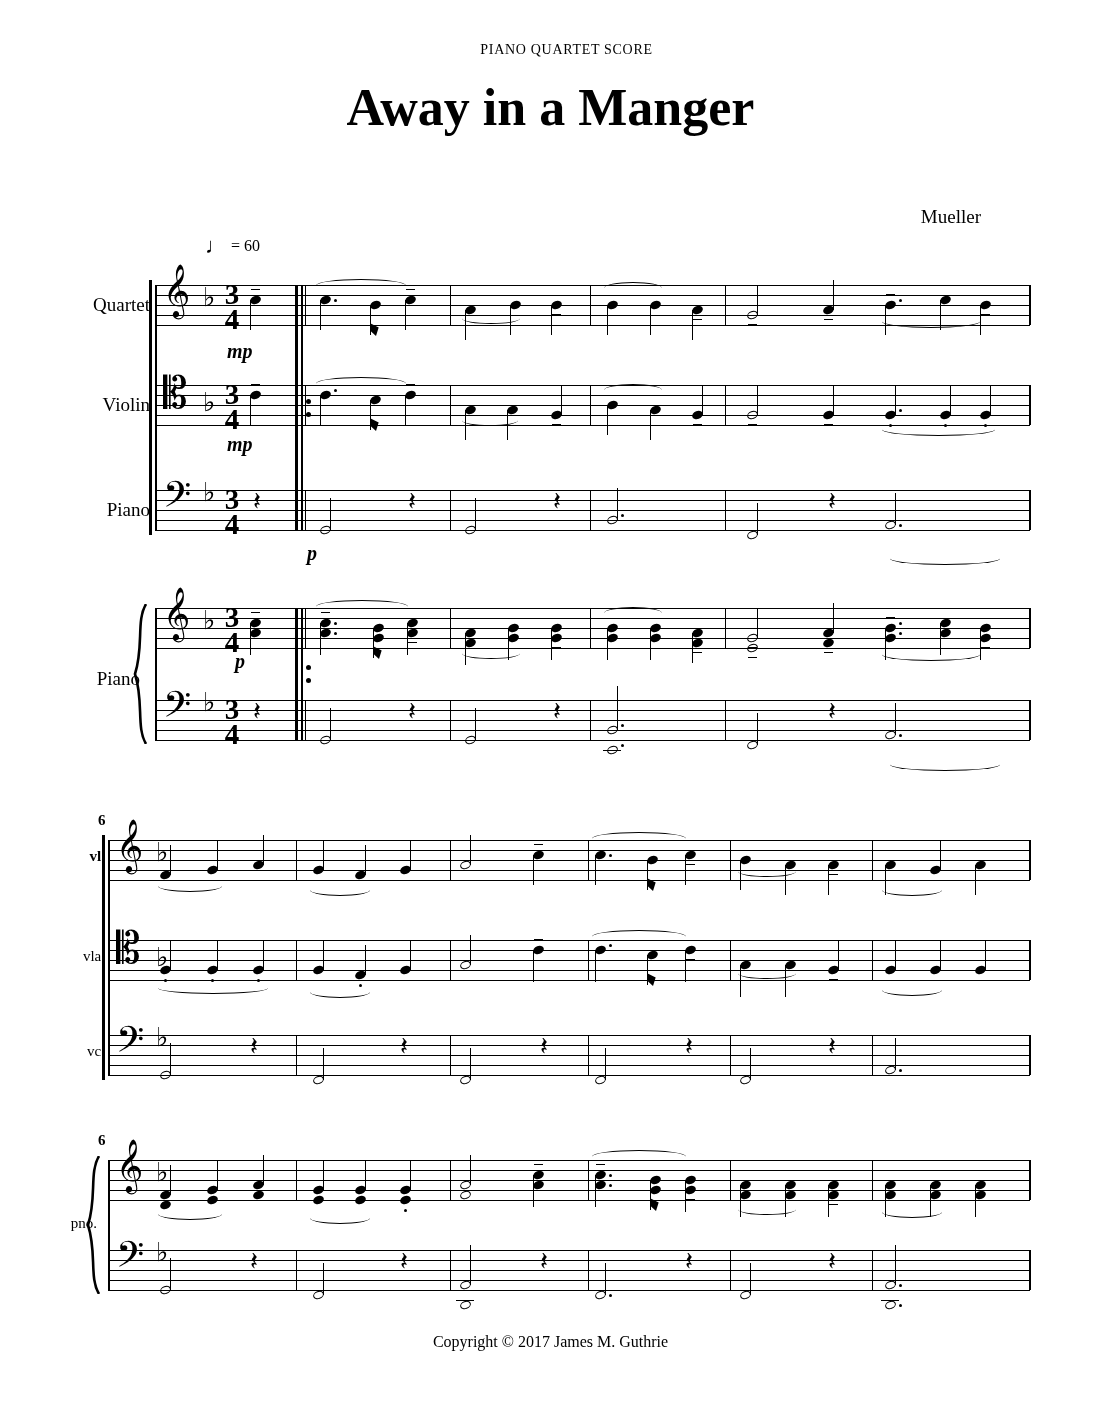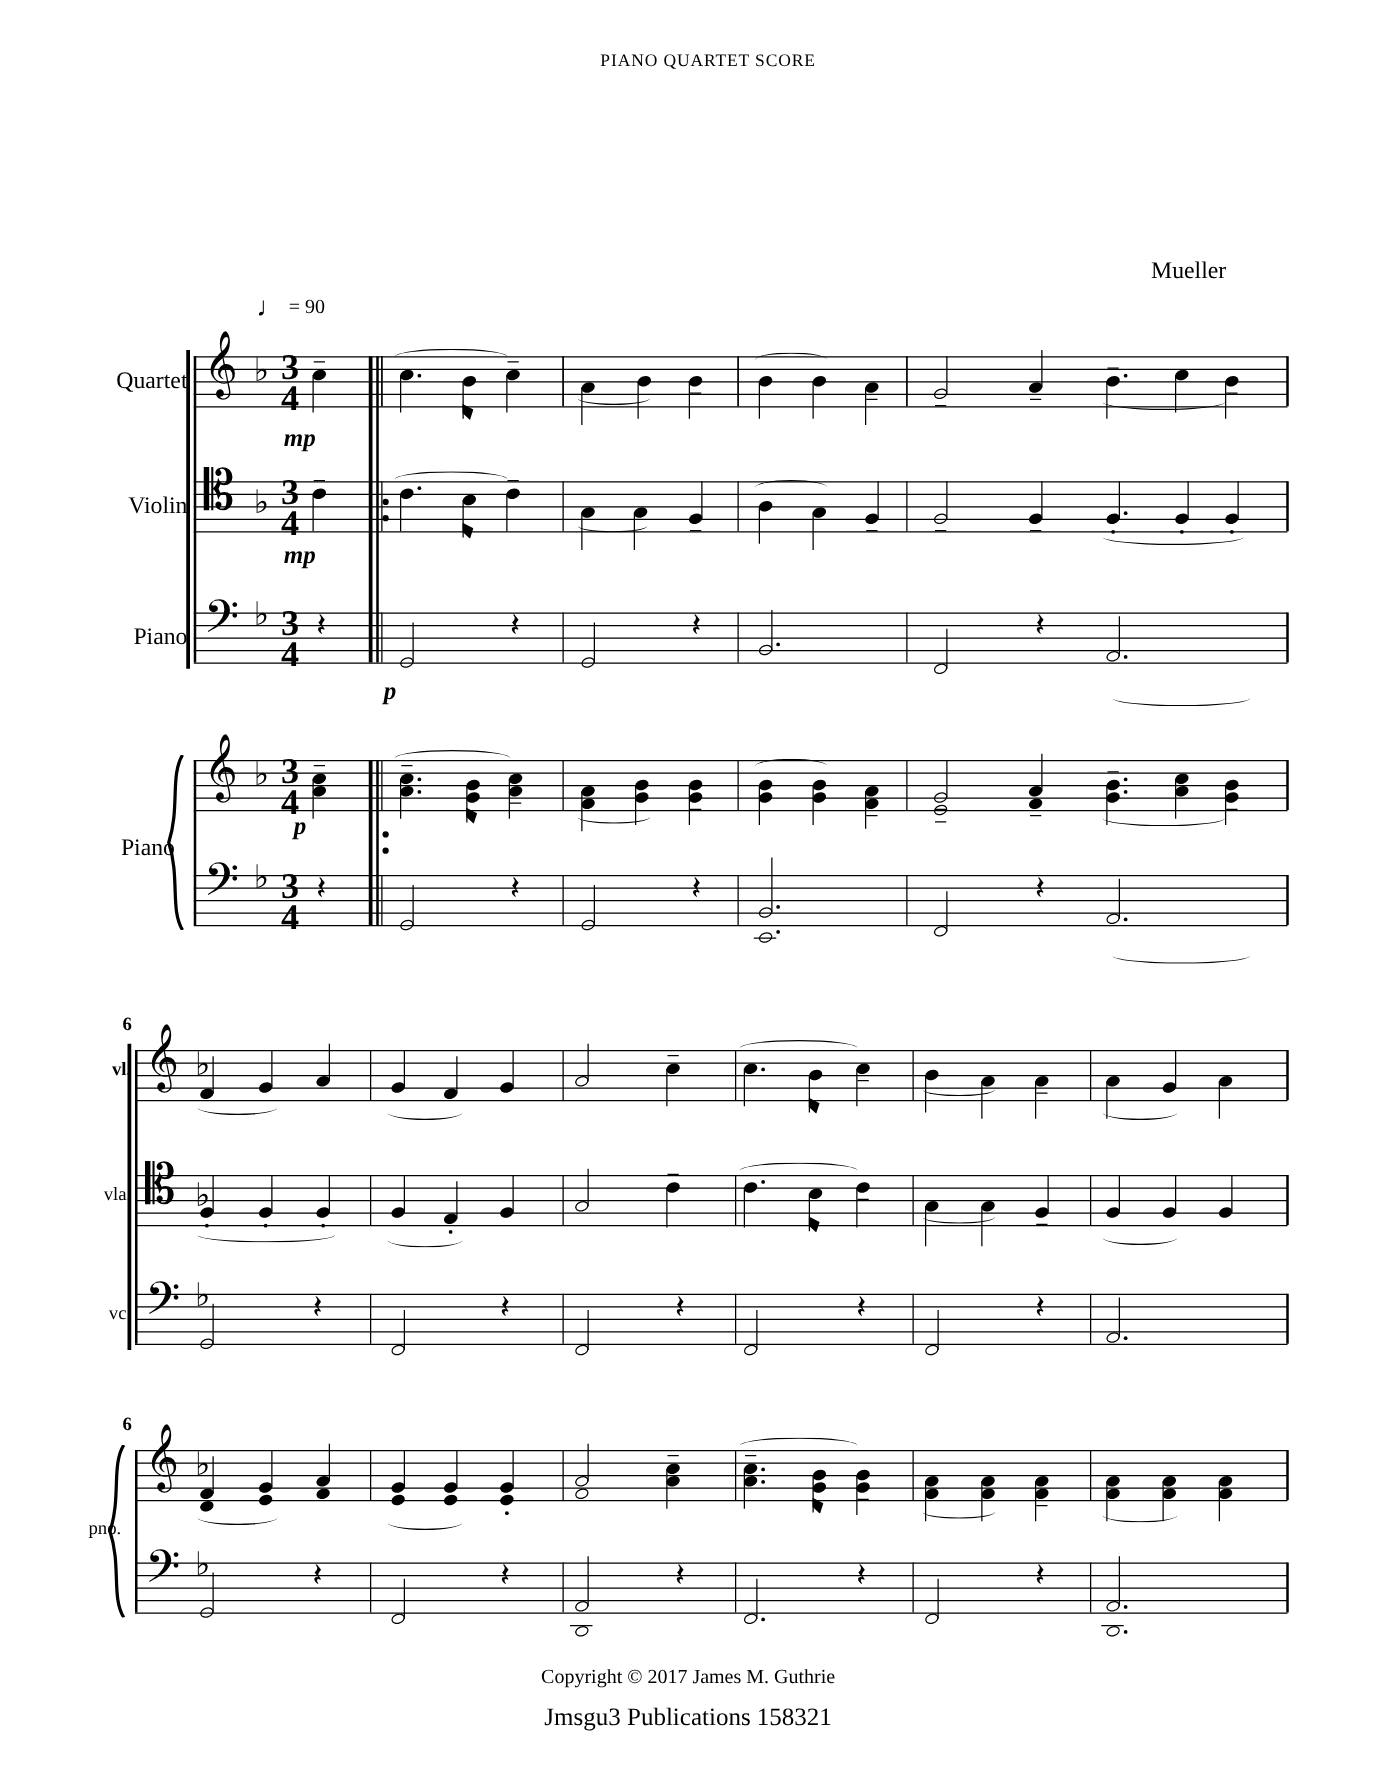--- a/index.html
+++ b/index.html
@@ -66,32 +66,32 @@
   .flatsig{position:absolute;font-family:"DejaVu Sans",sans-serif;line-height:1;}
   .timesig{position:absolute;font-family:"Liberation Serif",serif;font-weight:bold;text-align:center;line-height:.85;}
   .repeatdots{position:absolute;}
 </style>
 </head>
 <body>
 
 <div class="page">
 
   <div class="hdr-kicker">PIANO QUARTET SCORE</div>
+  <div class="hdr-title">Away in a Manger</div>
   <div class="hdr-composer">Mueller</div>
   <div class="tempo">
     <span class="q">♩</span>
-    <span>= 90</span>
+    <span>= 60</span>
   </div>
 
   <div class="sys" id="sys1"></div>
 
   <div class="sys" id="sys2"></div>
 
   <div class="footer1">Copyright © 2017 James M. Guthrie</div>
-  <div class="footer2">Jmsgu3 Publications 158321</div>
 
 <div class="staff" style="left: 155px; top: 285px; width: 875px; height: 40px;">
       <div class="ln" style="top: 0px; width: 875px;"></div>
       <div class="ln" style="top: 10px; width: 875px;"></div>
       <div class="ln" style="top: 20px; width: 875px;"></div>
       <div class="ln" style="top: 30px; width: 875px;"></div>
       <div class="ln" style="top: 40px; width: 875px;"></div>
     </div>
     <div class="staff" style="left: 155px; top: 385px; width: 875px; height: 40px;">
       <div class="ln" style="top: 0px; width: 875px;"></div>

